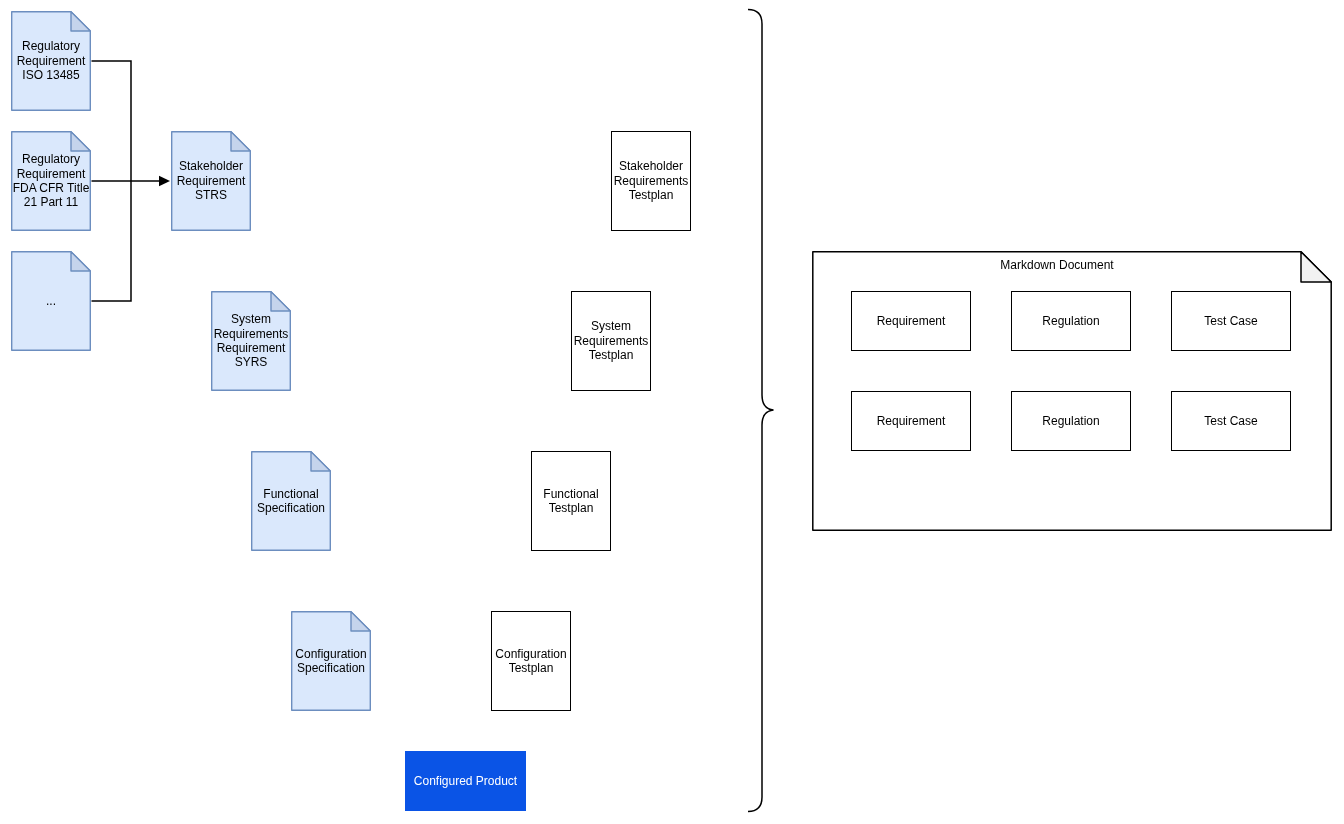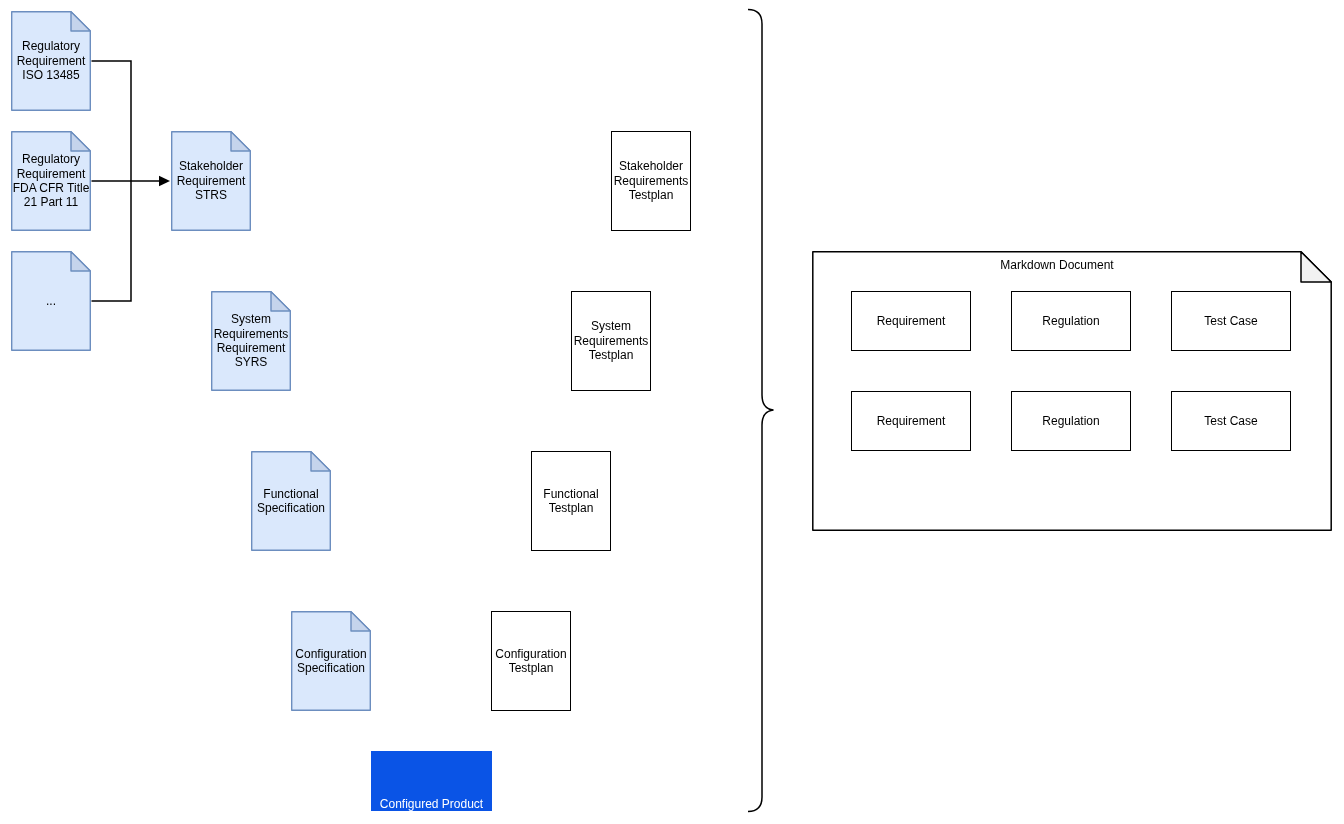--- a/index.html
+++ b/index.html
@@ -20,21 +20,21 @@
     position:absolute;inset:0;display:flex;align-items:center;justify-content:center;
     text-align:center;white-space:pre-line;font-size:12px;line-height:1.2;
     color:var(--text-color);overflow:visible;
   }
   .tbox{
     width:80px;height:100px;background:var(--testplan-fill);
     border:1.5px solid var(--testplan-stroke);
   }
   .product{
     width:121px;height:60px;background:var(--product-fill);
-    display:flex;align-items:flex-end;justify-content:center;
+    display:flex;align-items:center;justify-content:center;margin-left:34px;
   }
   .product .plabel{
     font-size:12px;color:var(--product-text);text-align:center;white-space:pre-line;
   }
   .markdown{width:520px;height:280px;padding-left:24px;}
   .markdown .shape{position:absolute;left:0;top:0;}
   .md-title{
     position:absolute;left:0;top:7px;width:490px;text-align:center;
     font-size:12px;color:var(--text-color);
   }

